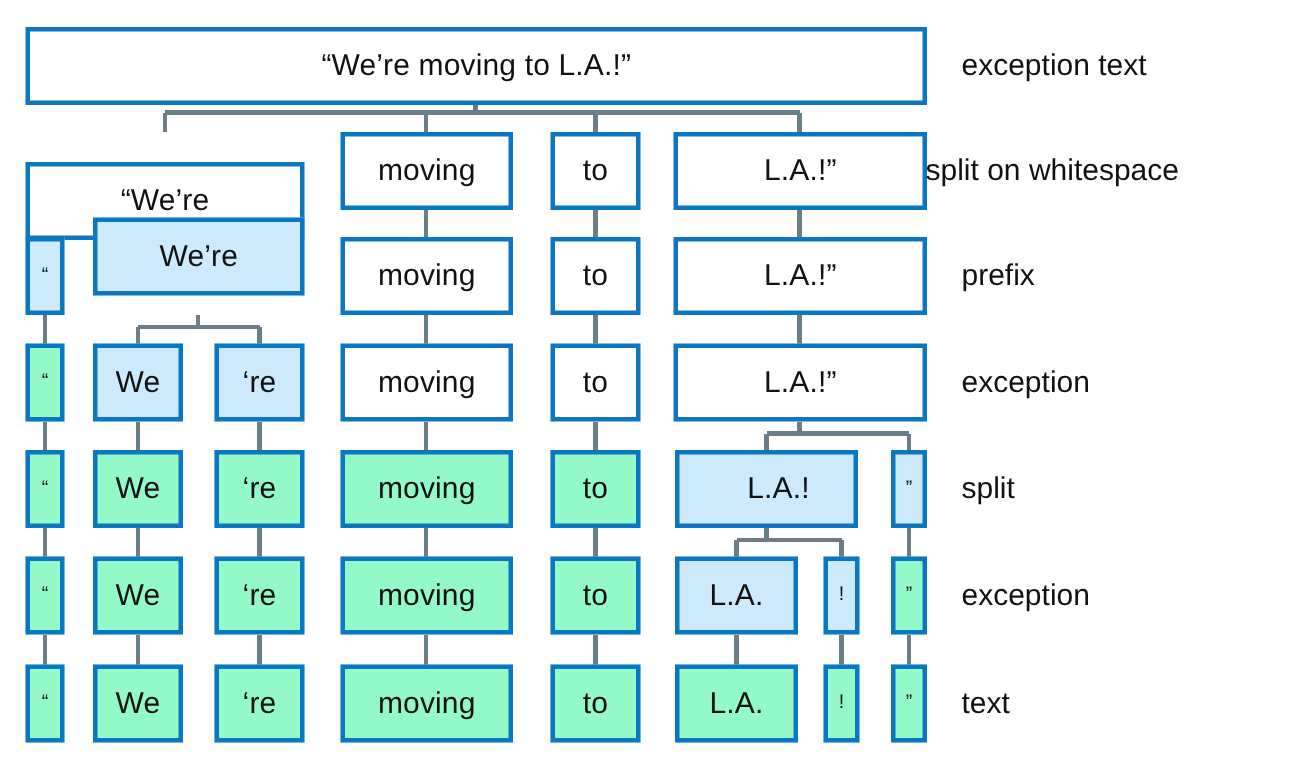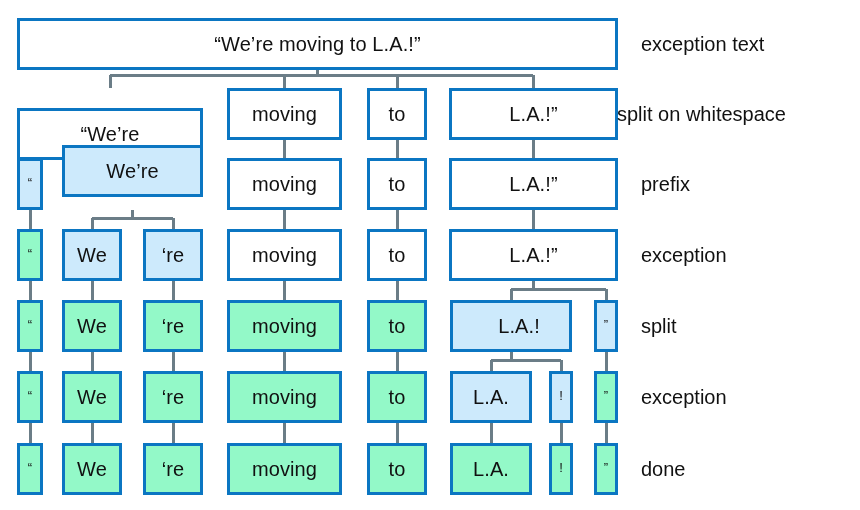--- a/index.html
+++ b/index.html
@@ -241,15 +241,15 @@
       </div>
       <div class="token-box fill-green" style="left: 450px; top: 443px; width: 82px; height: 52px;">
         <span class="tok-text">L.A.</span>
       </div>
       <div class="token-box fill-green narrow" style="left: 549px; top: 443px; width: 24px; height: 52px;">
         <span class="tok-text">!</span>
       </div>
       <div class="token-box fill-green narrow" style="left: 594px; top: 443px; width: 24px; height: 52px;">
         <span class="tok-text">”</span>
       </div>
-      <div class="row-label" style="left: 641px; top: 459px;">done</div>
+      <div class="row-label" style="left: 641px; top: 459px;">text</div>
     </div>
 </div>
 
 </body></html>

